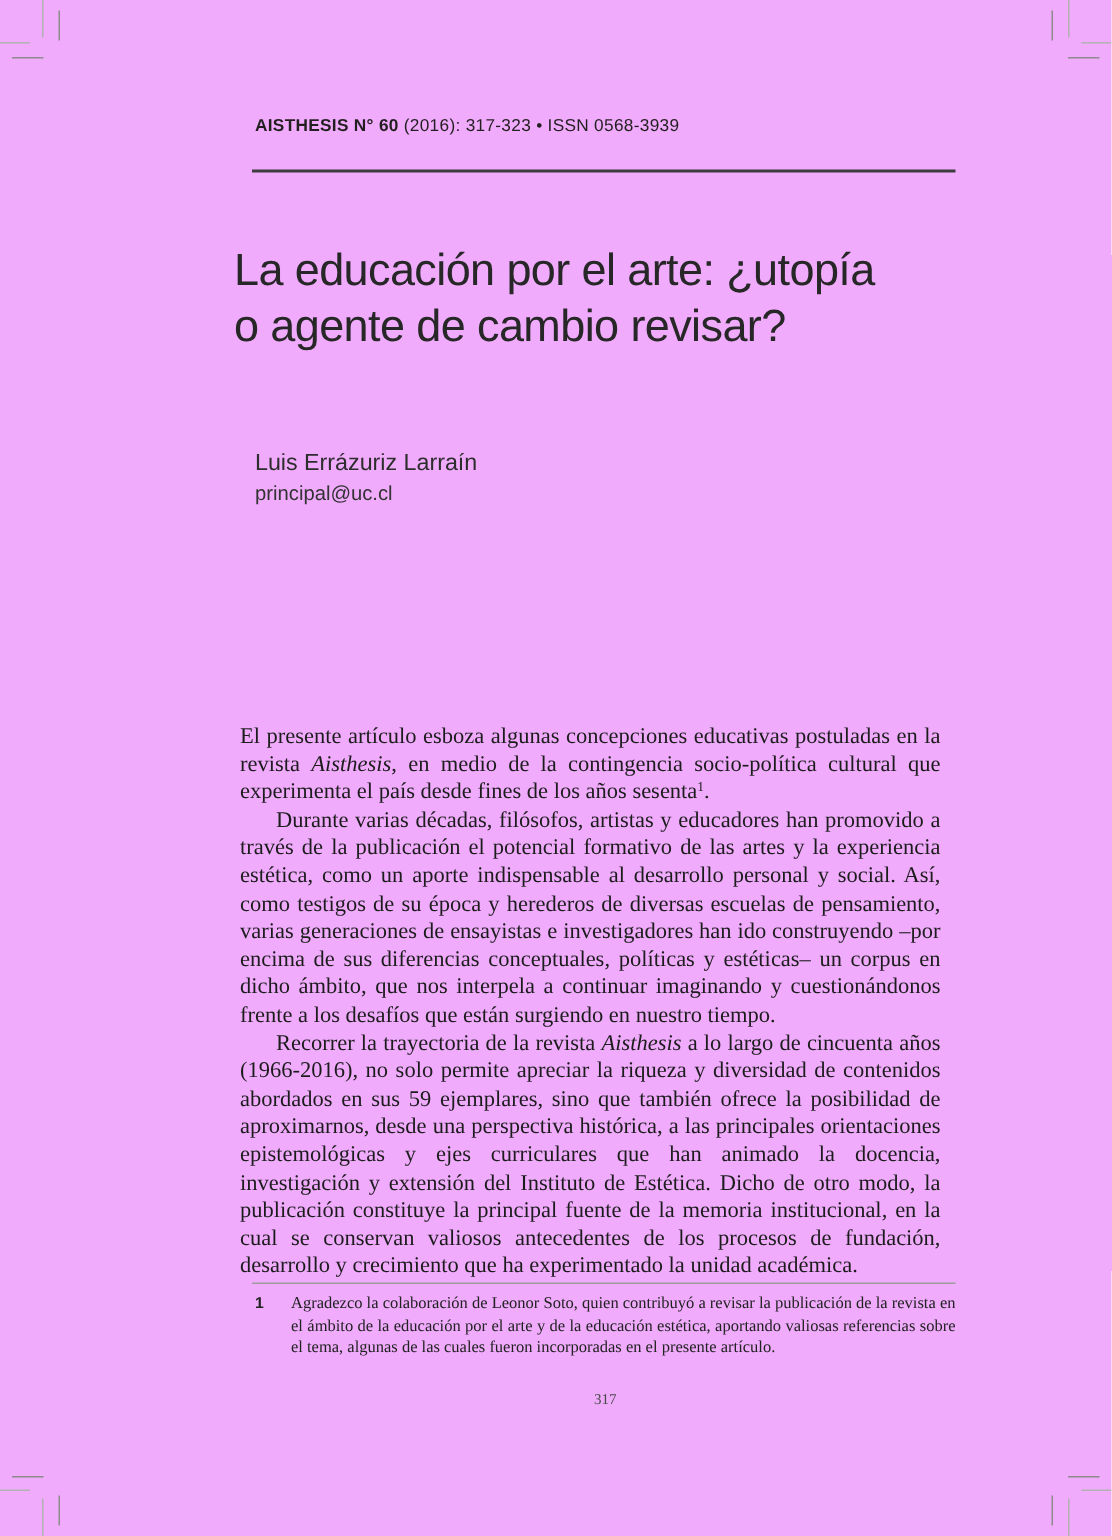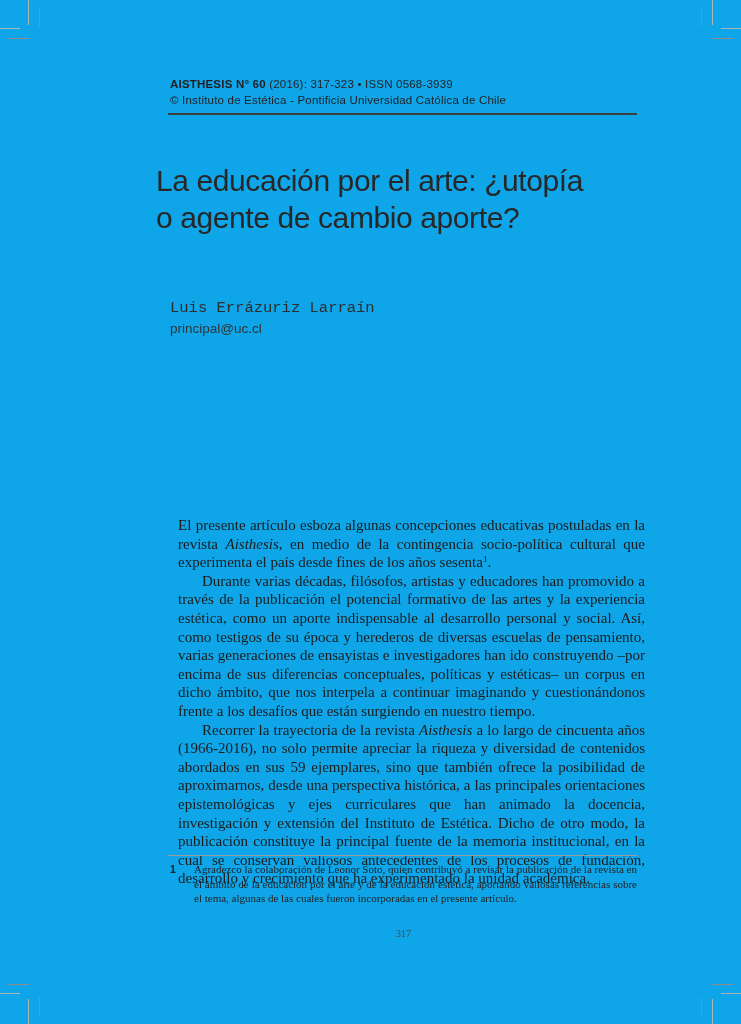--- a/index.html
+++ b/index.html
@@ -1,21 +1,21 @@
 <!DOCTYPE html>
 <html><head>
 <meta charset="utf-8">
 <style>
   * { margin: 0; padding: 0; box-sizing: border-box; }
   html, body { background: #ffffff; }
   .page {
     position: relative;
     width: 741px;
     height: 1024px;
-    background: #0ea5e9;
+    background: #f0abfc;
     overflow: hidden;
     font-family: "Liberation Sans", sans-serif;
   }
 
   
   .cm { position: absolute; background: #b2b2b2; }
   .cm.dark { background: #8c8c8c; }
   .cm-v  { width: 1px; height: 25px; }
   .cm-v2 { width: 1px; height: 20px; }
   .cm-h  { height: 1px; width: 20px; }
@@ -50,34 +50,33 @@
     color: #272727;
     white-space: nowrap;
   }
 
   
   .author {
     position: absolute;
     left: 170px; top: 298px;
     color: #2d2d2d;
   }
-  .author-name { font-size: 15.5px; line-height: 21px; font-family: Liberation Mono, monospace; }
+  .author-name { font-size: 15.5px; line-height: 21px; }
   .author-affiliation, .author-email { font-size: 13.5px; line-height: 20px; color: #333333; }
 
   
   .body-text {
     position: absolute;
-    left: 178px; top: 482px;
+    left: 160px; top: 482px;
     width: 467px;
     font-family: "Liberation Serif", serif;
     font-size: 15px;
     line-height: 18.6px;
     text-align: justify;
     color: #1c1c1c;
-    margin-top: 34px;
   }
   .body-text p { margin: 0; }
   .body-text p.indent { text-indent: 24px; }
   .italic { font-style: italic; }
   .sup { font-size: 9px; vertical-align: 5px; line-height: 0; }
 
   
   .footnote-rule {
     position: absolute;
     left: 168px; top: 855px;
@@ -134,27 +133,26 @@
   <div class="cm cm-h" style="left:0; bottom:30px;"></div>
   <div class="cm cm-h2 dark" style="left:8px; bottom:39px;"></div>
 
   <div class="cm cm-v" style="right:28px; bottom:0;"></div>
   <div class="cm cm-v2 dark" style="right:39px; bottom:7px;"></div>
   <div class="cm cm-h" style="right:0; bottom:30px;"></div>
   <div class="cm cm-h2 dark" style="right:8px; bottom:39px;"></div>
 
   <div class="header">
     <div><span class="bold">AISTHESIS N° 60</span><span> (2016): 317-323 • ISSN 0568-3939</span></div>
-    <div>© Instituto de Estética - Pontificia Universidad Católica de Chile</div>
   </div>
   <div class="header-rule"></div>
 
   <div class="title">
     <div>La educación por el arte: ¿utopía</div>
-    <div>o agente de cambio aporte?</div>
+    <div>o agente de cambio revisar?</div>
   </div>
 
   <div class="author">
     <div class="author-name">Luis Errázuriz Larraín</div>
     <div class="author-email">principal@uc.cl</div>
   </div>
 
   <div class="body-text">
     <p><span>El presente artículo esboza algunas concepciones educativas postuladas en la revista </span><span class="italic">Aisthesis</span><span>, en medio de la contingencia socio-política cultural que experimenta el país desde fines de los años sesenta</span><span class="sup">1</span><span>.</span></p>
     <p class="indent"><span>Durante varias décadas, filósofos, artistas y educadores han promovido a través de la publicación el potencial formativo de las artes y la experiencia estética, como un aporte indispensable al desarrollo personal y social. Así, como testigos de su época y herederos de diversas escuelas de pensamiento, varias generaciones de ensayistas e investigadores han ido construyendo –por encima de sus diferencias conceptuales, políticas y estéticas– un corpus en dicho ámbito, que nos interpela a continuar imaginando y cuestionándonos frente a los desafíos que están surgiendo en nuestro tiempo.</span></p>

